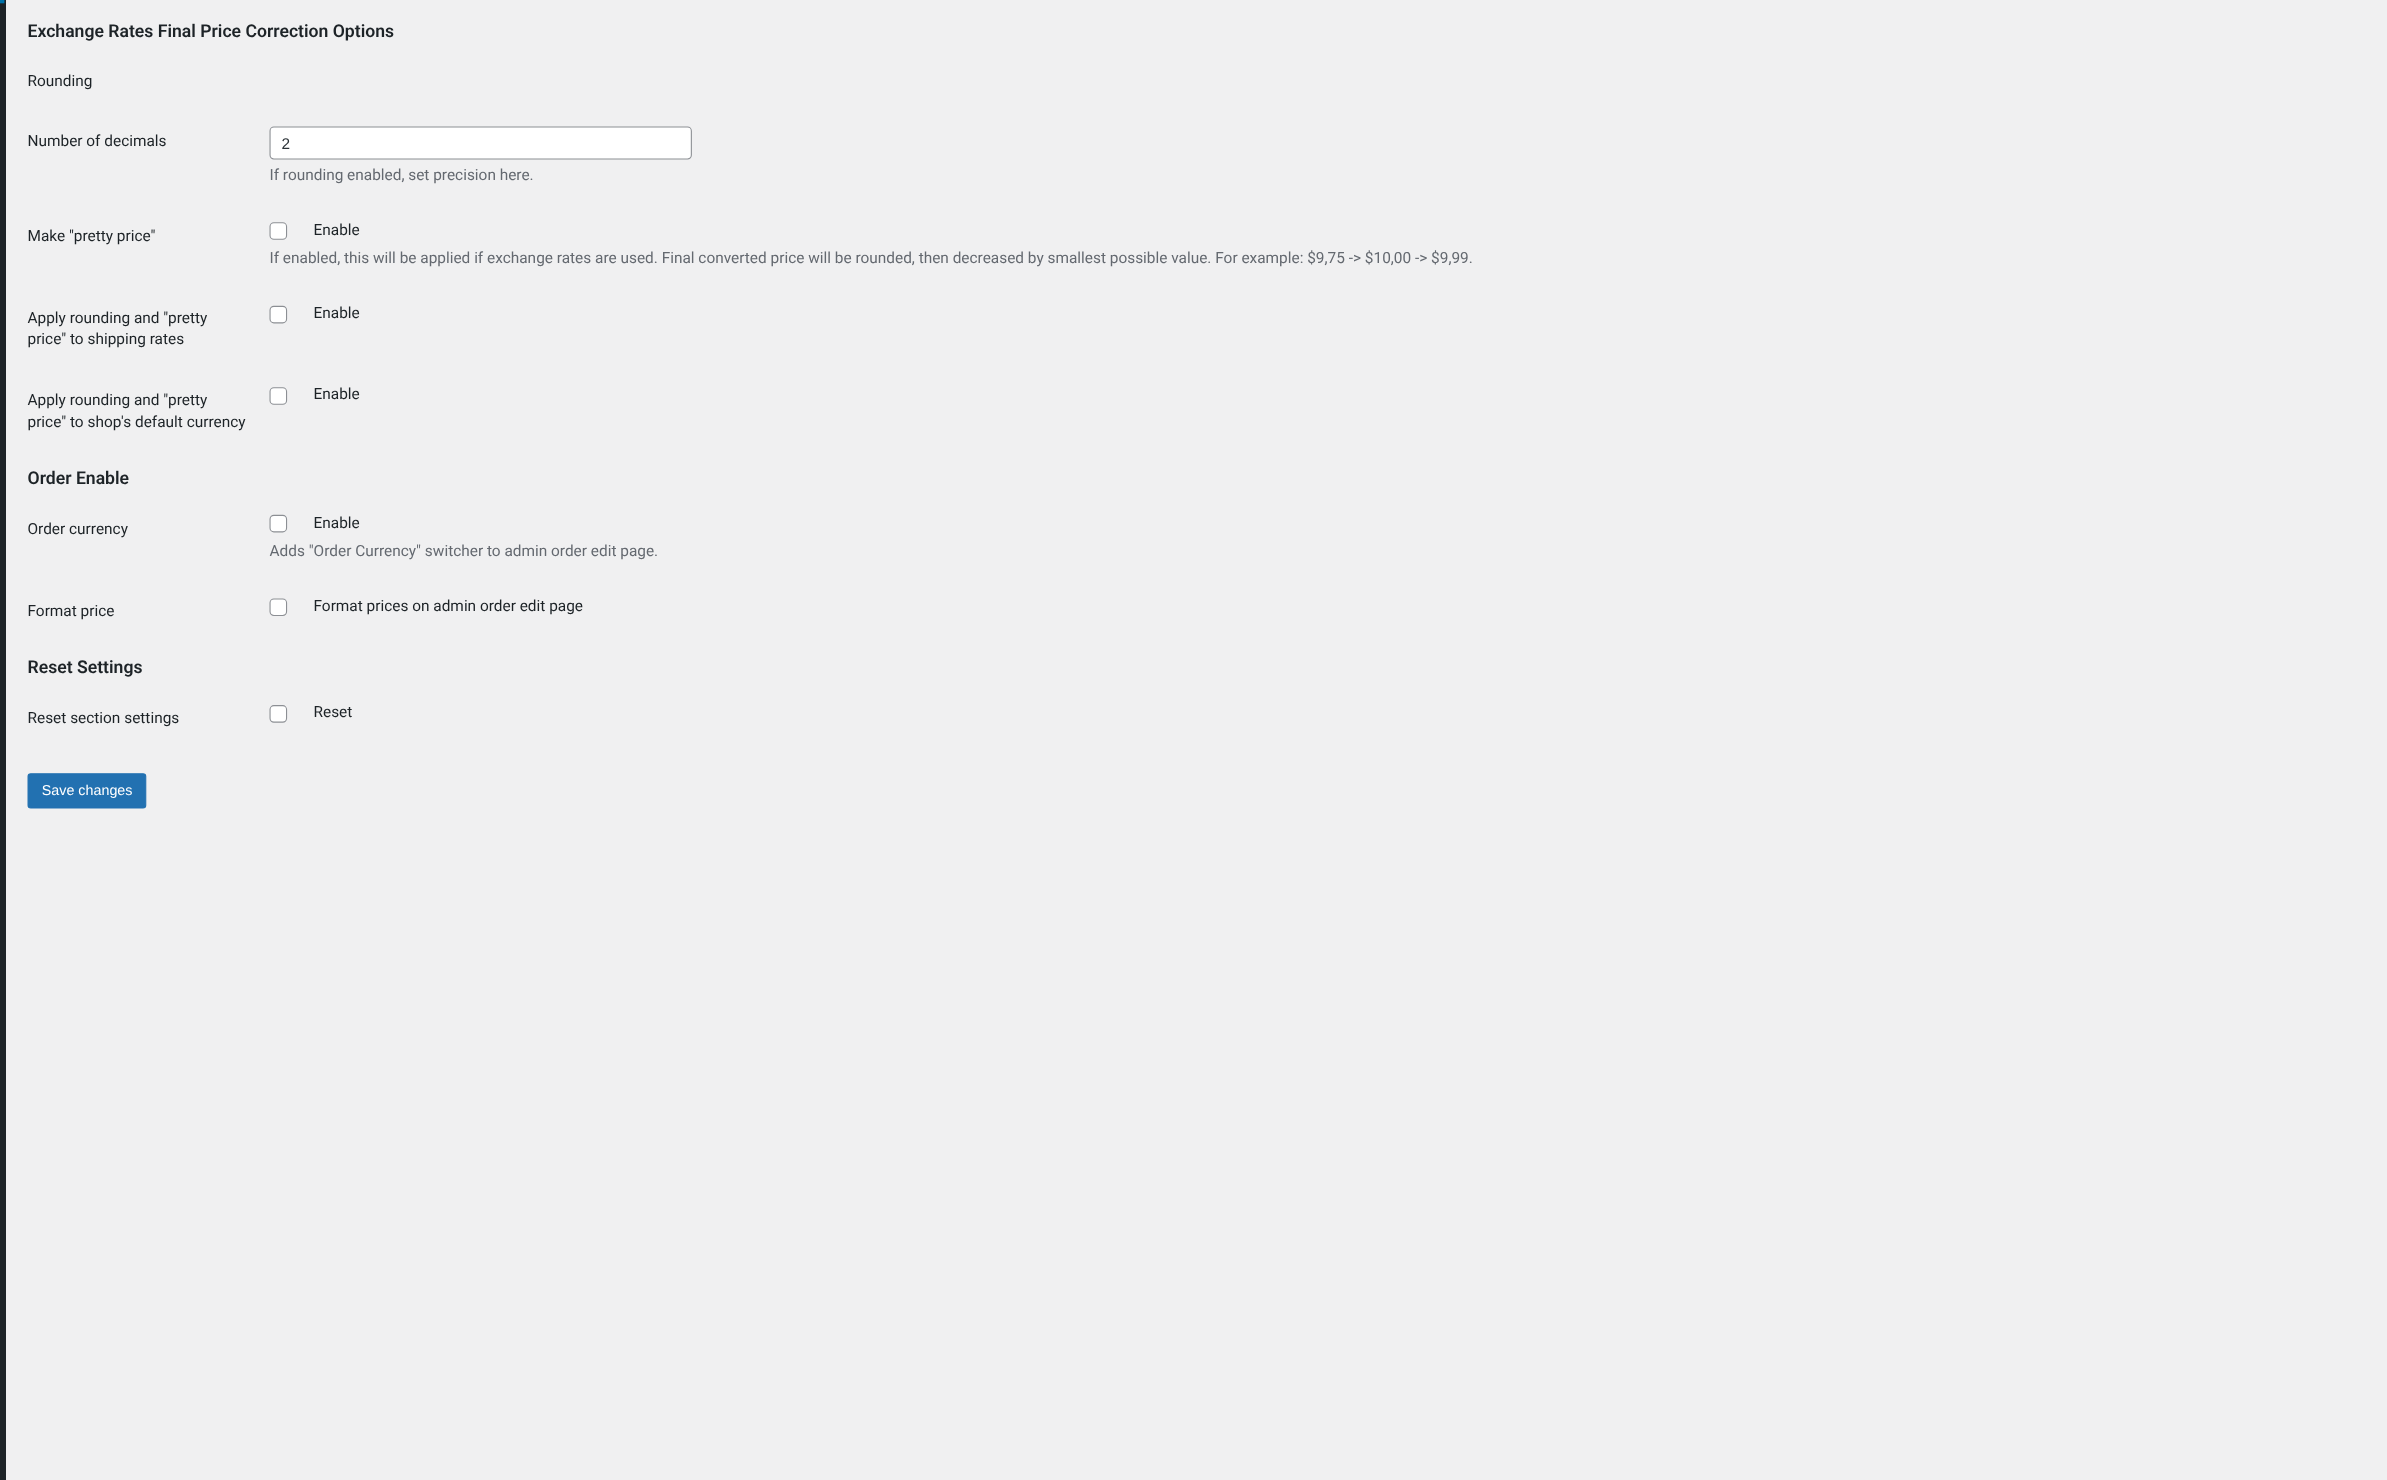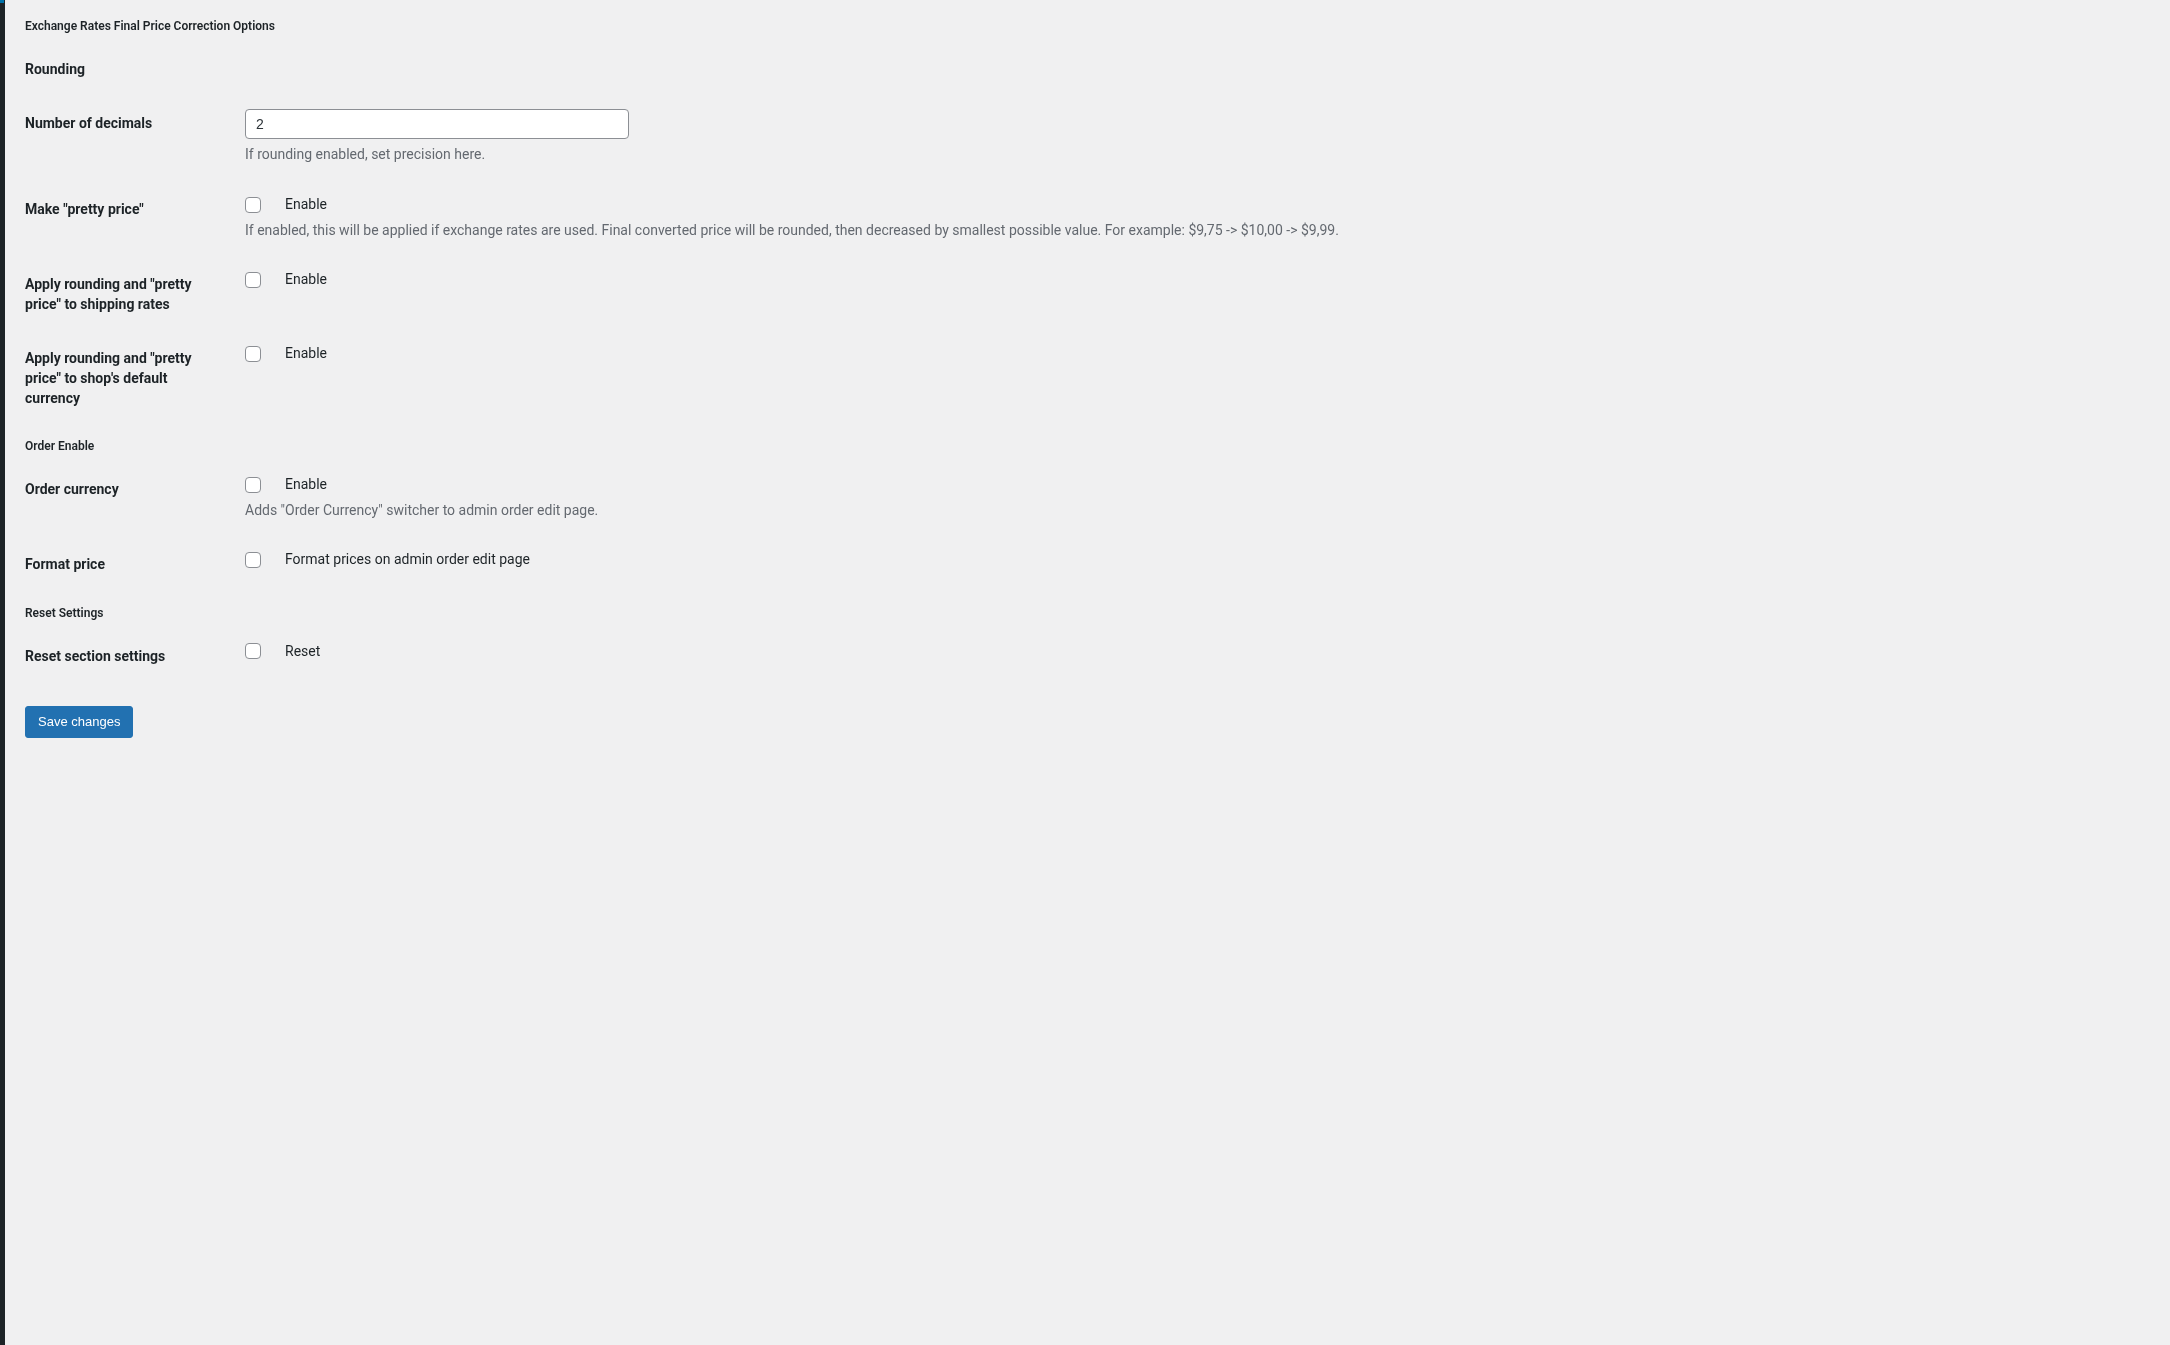--- a/index.html
+++ b/index.html
@@ -29,21 +29,21 @@
       left: 0;
       width: 5px;
       height: 100%;
       background: #1d2327;
     }
     .content {
       margin-left: 5px;
       padding: 10px 20px 40px 20px;
     }
     h2 {
-      font-size: 12px;
+      font-size: 16px;
       font-weight: 600;
       color: #1d2327;
       margin: 8px 0 20px 0;
       padding: 0;
     }
     h2.section-title {
       margin-top: 30px;
       margin-bottom: 20px;
     }
     .form-row {
@@ -51,21 +51,21 @@
       align-items: flex-start;
       margin-bottom: 30px;
     }
     .form-row.tight {
       margin-bottom: 20px;
     }
     .form-label {
       width: 220px;
       flex-shrink: 0;
       font-size: 14px;
-      font-weight: 700;
+      font-weight: 400;
       color: #1d2327;
       padding-top: 5px;
       padding-right: 20px;
     }
     .form-field {
       flex: 1;
     }
     .select-wrapper {
       position: relative;
       width: 384px;

